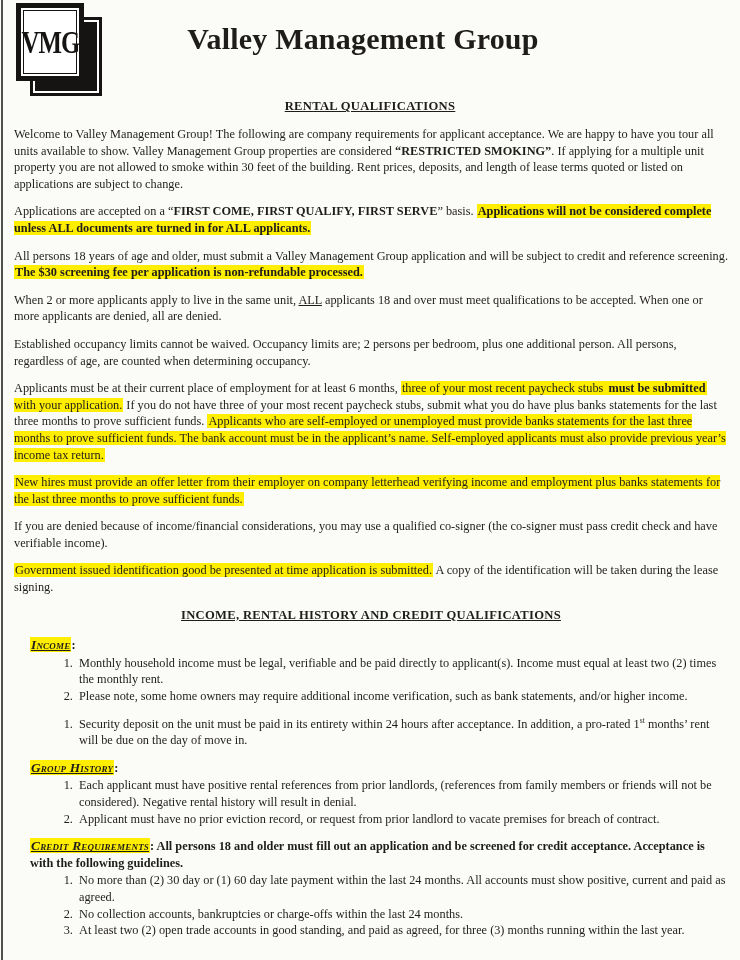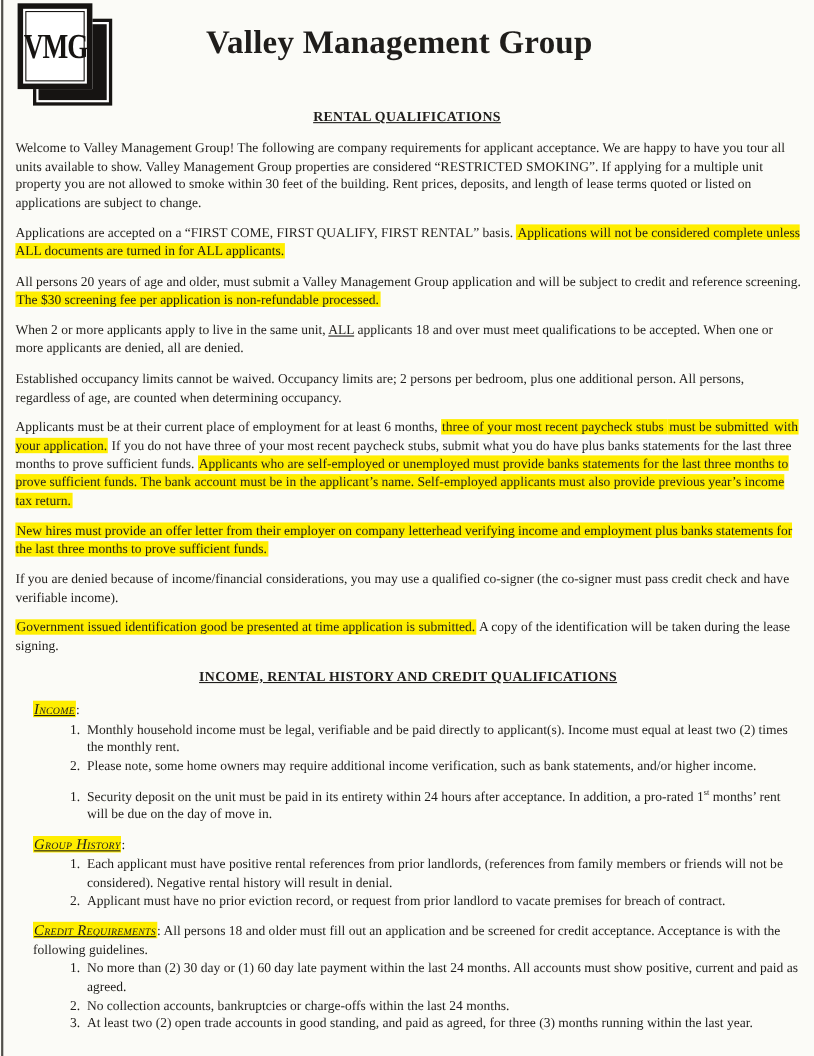--- a/index.html
+++ b/index.html
@@ -66,21 +66,21 @@
   .content p{margin:0 0 11px;}
   .content p.phead{margin:0 0 1px;padding-left:16px;}
   .content .h2{
     text-align:center;font-weight:bold;text-decoration:underline;
     font-size:12.6px;margin:3px 0 14px;letter-spacing:.3px;
   }
   .content ol{margin:0 0 11px;padding-left:62px;}
   .content ol:last-child{margin-bottom:0;}
   .content li{padding-left:3px;}
   
-  .b{font-weight:normal;}
+  .b{font-weight:bold;}
   .i{font-style:italic;}
   .u{text-decoration:underline;}
   .hl{background:var(--hl);padding:0 1px;}
   .sc{font-variant:small-caps;font-size:13.4px;letter-spacing:.2px;}
   .sup{vertical-align:super;font-size:.62em;line-height:0;}
 </style>
 </head>
 <body>
 
 <div class="page">
@@ -93,22 +93,22 @@
         <span class="logo-text">VMG</span>
       </div>
     </div>
     <div class="doc-title">Valley Management Group</div>
   </div>
 
   <div class="h1">RENTAL QUALIFICATIONS</div>
 
   <div class="content">
       <p><span class="">Welcome to Valley Management Group! The following are company requirements for applicant acceptance. We are happy to have you tour all units available to show. Valley Management Group properties are considered </span><span class="b">“RESTRICTED SMOKING”</span><span class="">. If applying for a multiple unit property you are not allowed to smoke within 30 feet of the building. Rent prices, deposits, and length of lease terms quoted or listed on applications are subject to change.</span></p>
-      <p><span class="">Applications are accepted on a “</span><span class="b">FIRST COME, FIRST QUALIFY, FIRST RENTAL</span><span class="">” basis. </span><span class="b hl">Applications will not be considered complete unless ALL documents are turned in for ALL applicants.</span></p>
-      <p><span class="">All persons 20 years of age and older, must submit a Valley Management Group application and will be subject to credit and reference screening. </span><span class="b hl">The $30 screening fee per application is non-refundable processed.</span></p>
+      <p><span class="">Applications are accepted on a “</span><span class="b">FIRST COME, FIRST QUALIFY, FIRST SERVE</span><span class="">” basis. </span><span class="b hl">Applications will not be considered complete unless ALL documents are turned in for ALL applicants.</span></p>
+      <p><span class="">All persons 18 years of age and older, must submit a Valley Management Group application and will be subject to credit and reference screening. </span><span class="b hl">The $30 screening fee per application is non-refundable processed.</span></p>
       <p><span class="">When 2 or more applicants apply to live in the same unit, </span><span class="u">ALL</span><span class=""> applicants 18 and over must meet qualifications to be accepted. When one or more applicants are denied, all are denied.</span></p>
       <p><span class="">Established occupancy limits cannot be waived. Occupancy limits are; 2 persons per bedroom, plus one additional person. All persons, regardless of age, are counted when determining occupancy.</span></p>
       <p><span class="">Applicants must be at their current place of employment for at least 6 months, </span><span class="hl">three of your most recent paycheck stubs </span><span class="b hl">must be submitted</span><span class="hl"> with your application.</span><span class=""> If you do not have three of your most recent paycheck stubs, submit what you do have plus banks statements for the last three months to prove sufficient funds. </span><span class="hl">Applicants who are self-employed or unemployed must provide banks statements for the last three months to prove sufficient funds. The bank account must be in the applicant’s name. Self-employed applicants must also provide previous year’s income tax return.</span></p>
       <p><span class="hl">New hires must provide an offer letter from their employer on company letterhead verifying income and employment plus banks statements for the last three months to prove sufficient funds.</span></p>
       <p><span class="">If you are denied because of income/financial considerations, you may use a qualified co-signer (the co-signer must pass credit check and have verifiable income).</span></p>
       <p><span class="hl">Government issued identification good be presented at time application is submitted.</span><span class=""> A copy of the identification will be taken during the lease signing.</span></p>
       <div class="h2">INCOME, RENTAL HISTORY AND CREDIT QUALIFICATIONS</div>
       <p class="phead"><span class="b i u hl sc">Income</span><span class="b">:</span></p>
       <ol>
         <li><span class="">Monthly household income must be legal, verifiable and be paid directly to applicant(s). Income must equal at least two (2) times the monthly rent.</span></li>

